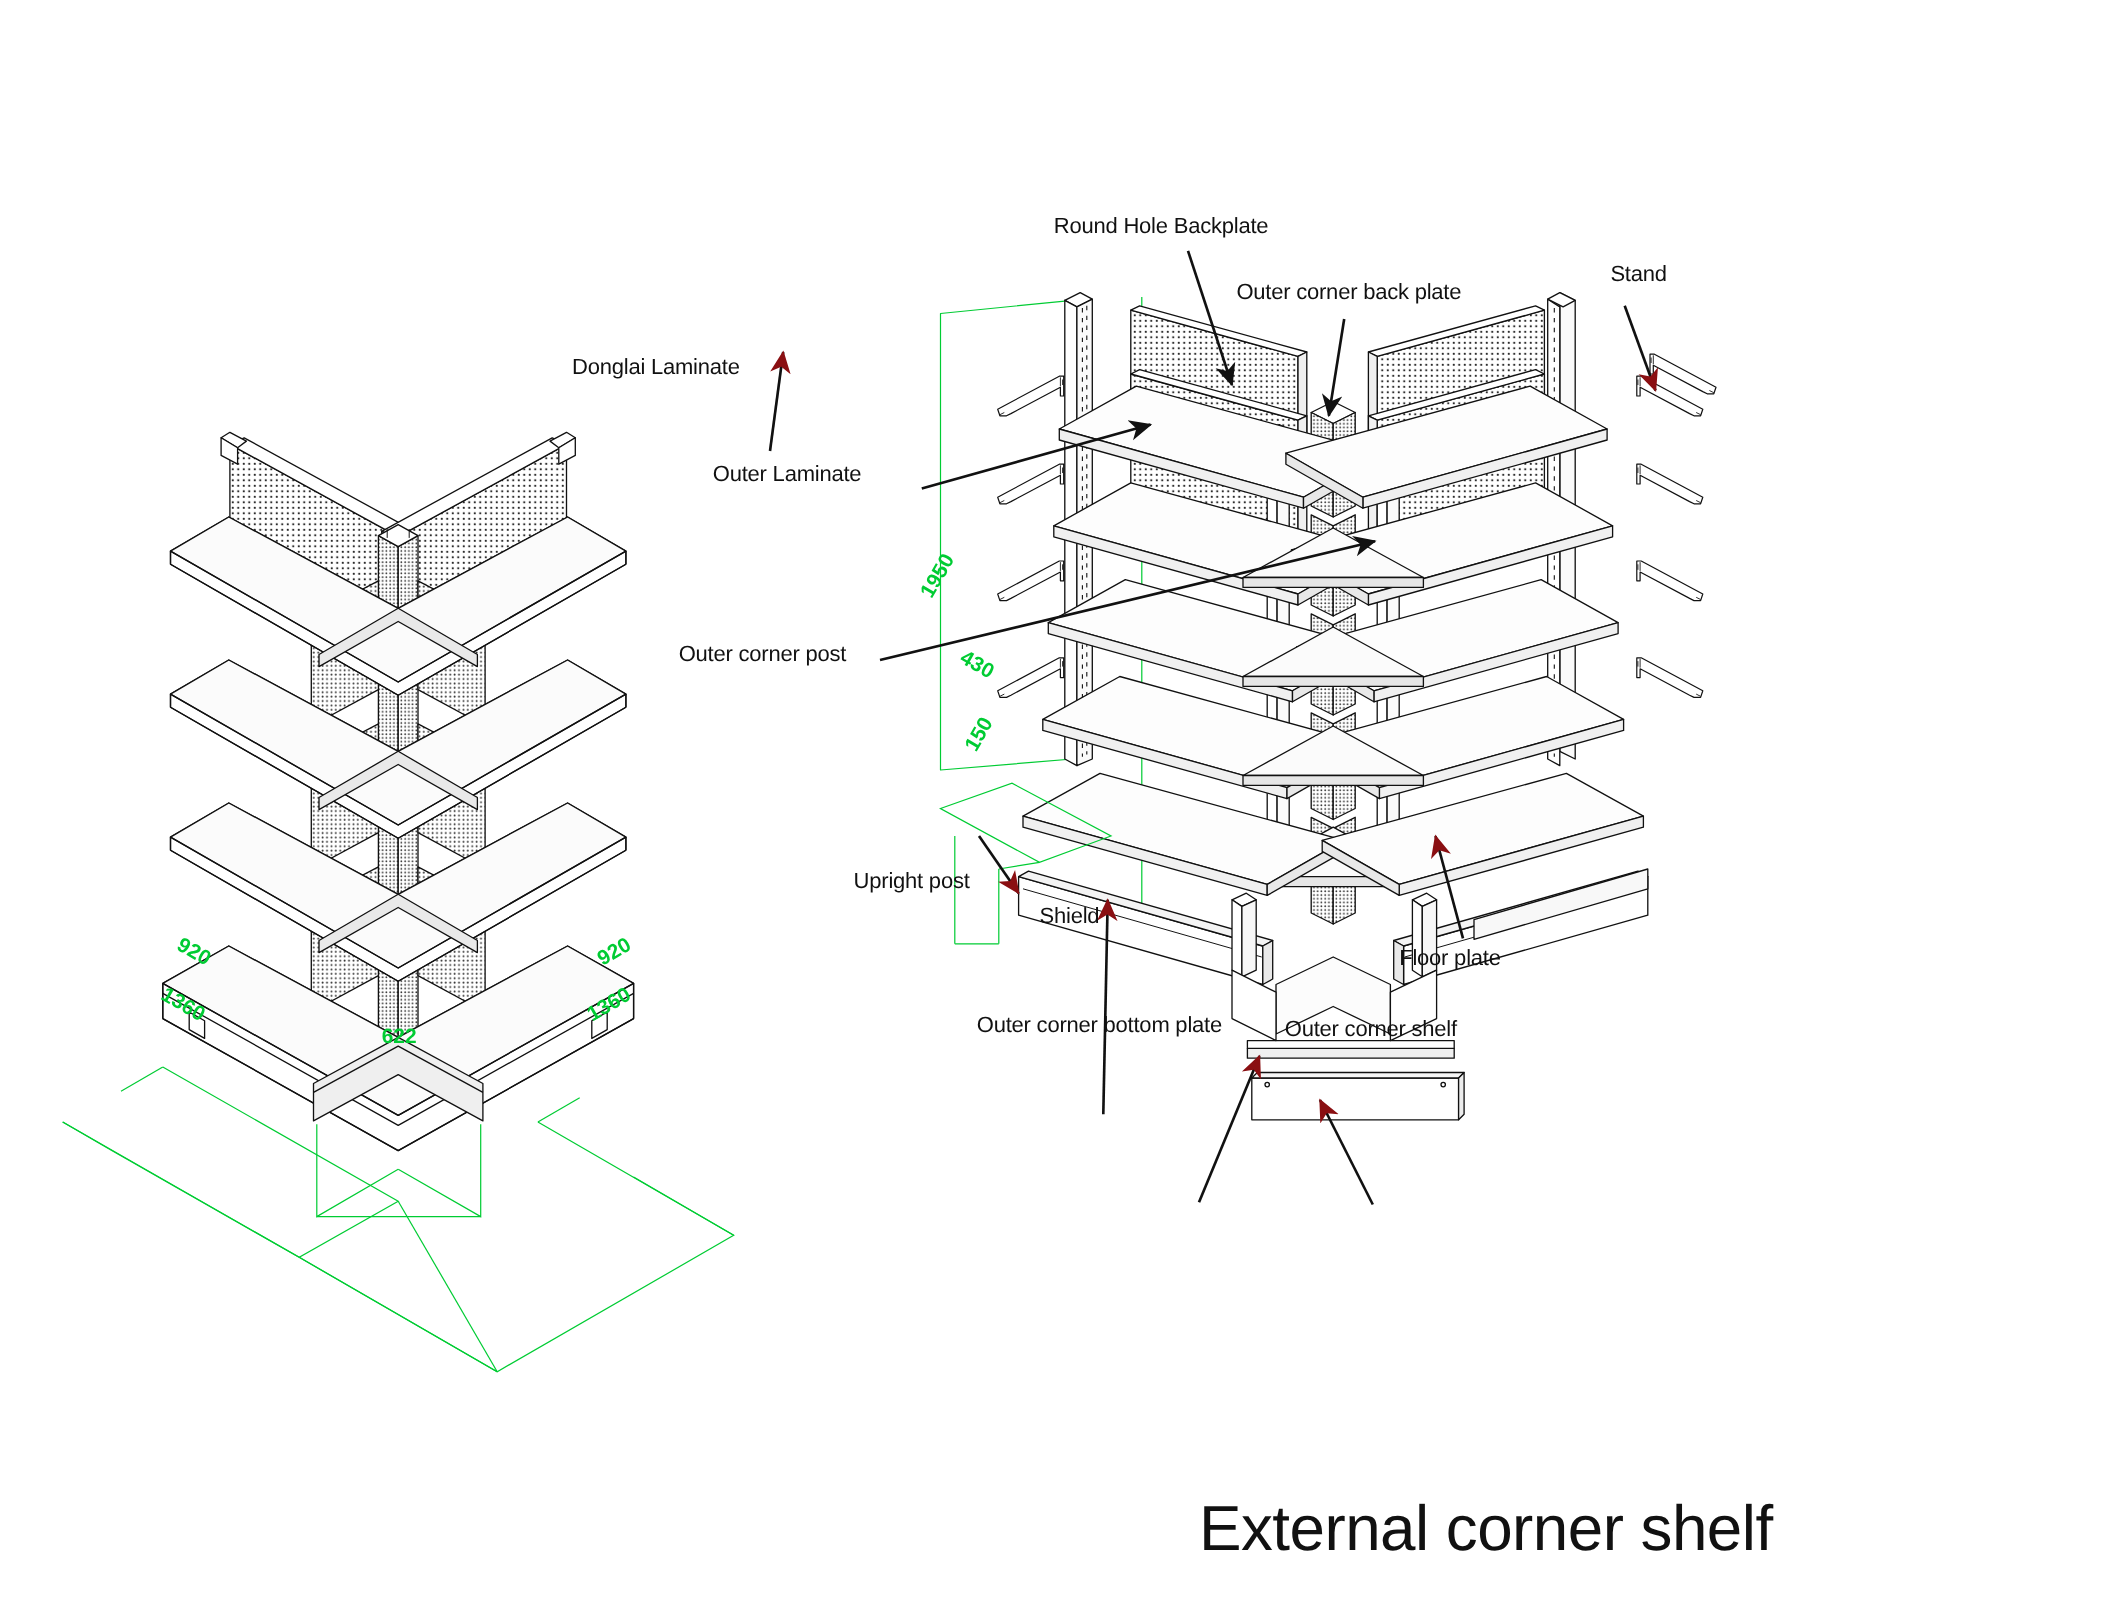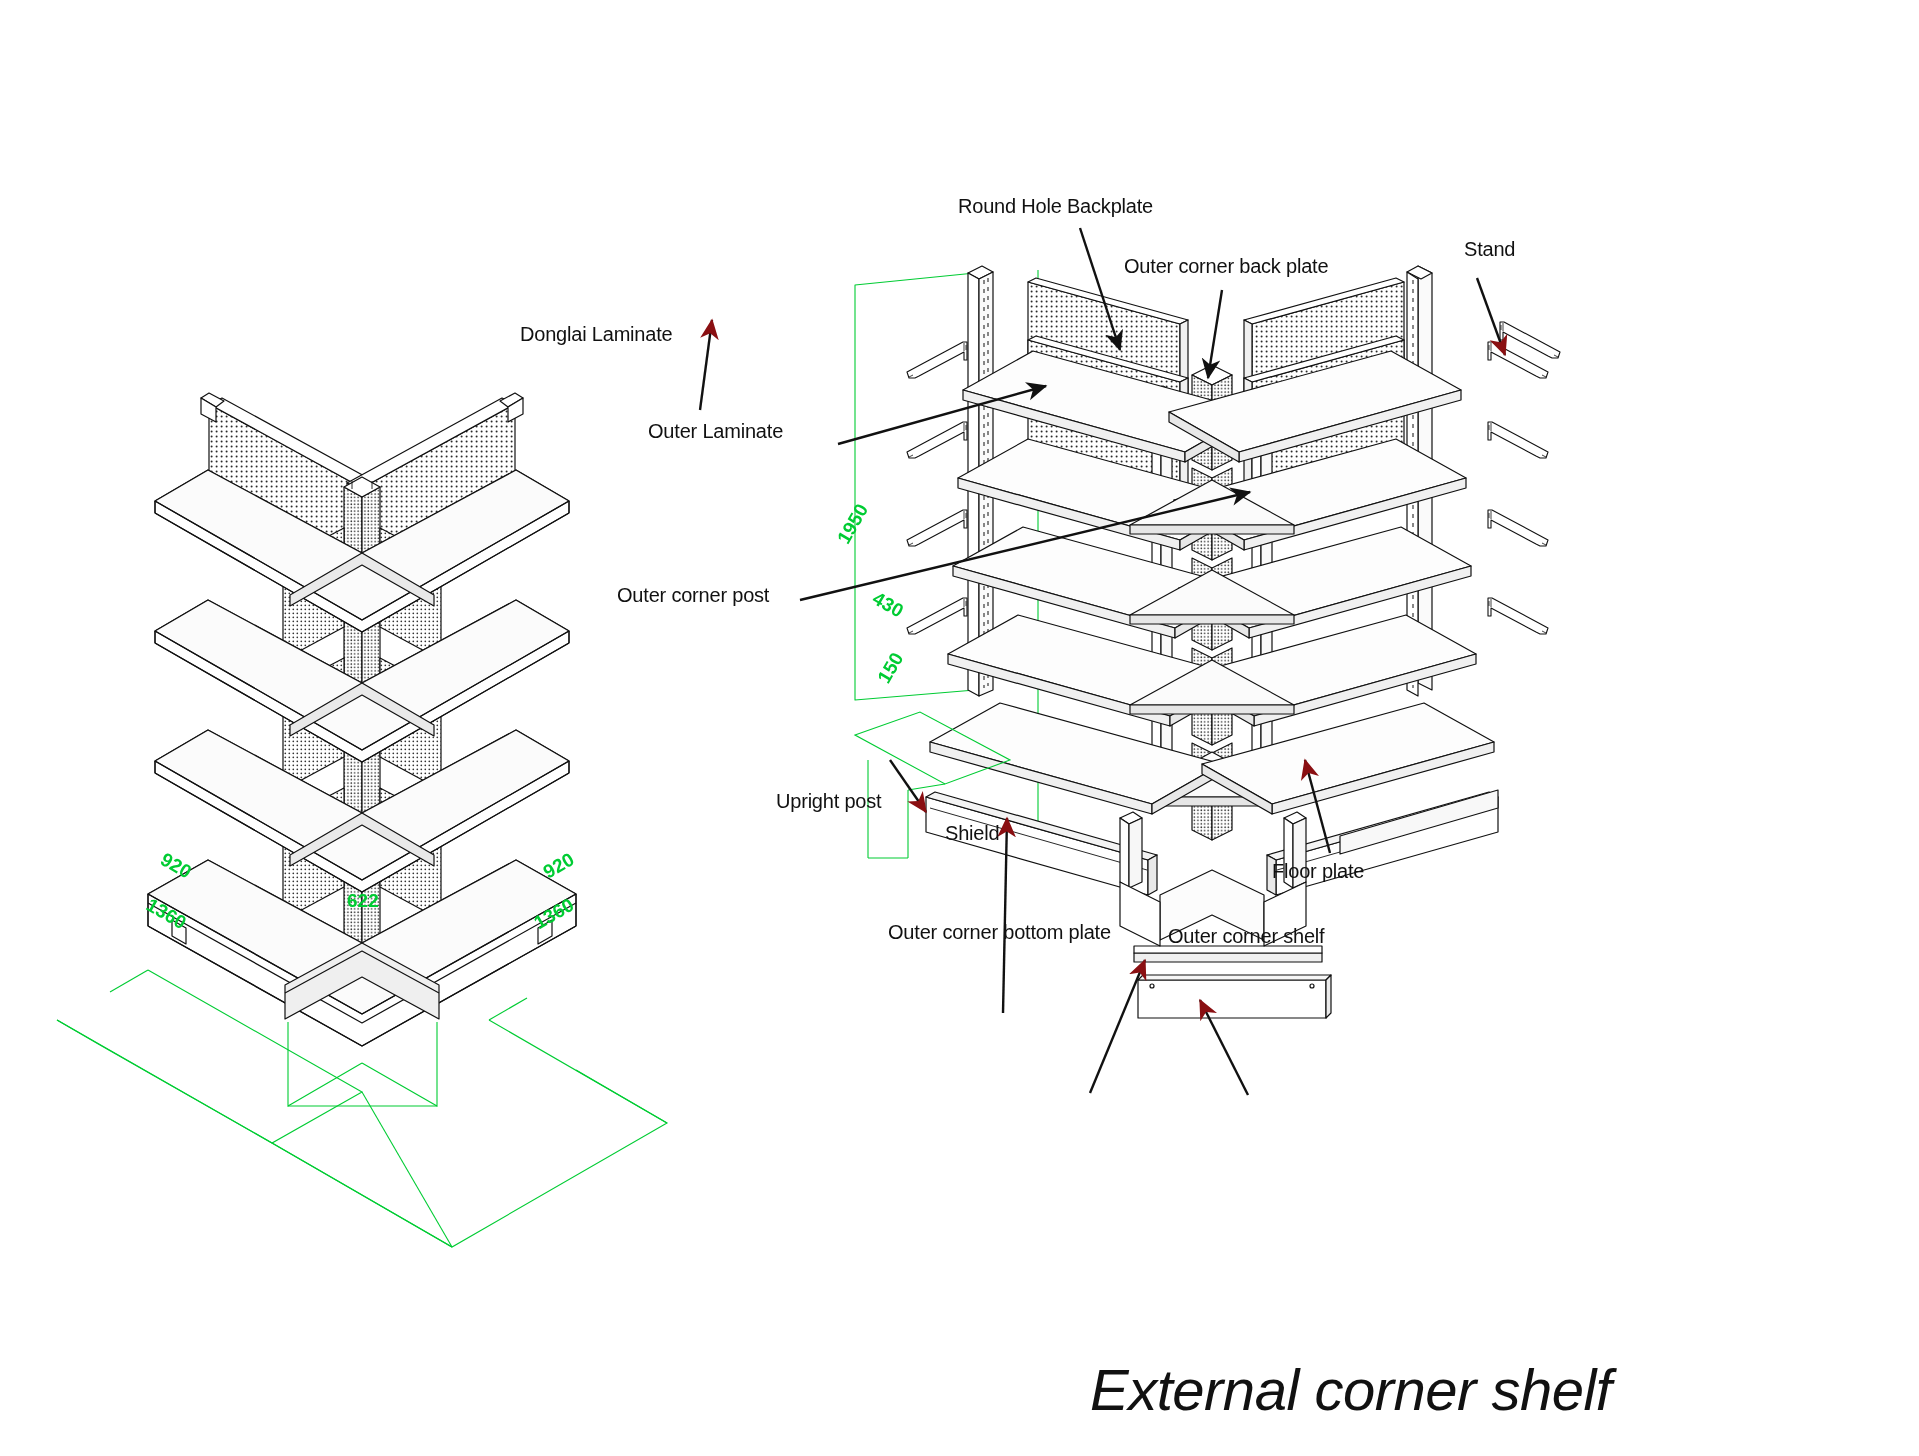--- a/index.html
+++ b/index.html
@@ -429,23 +429,23 @@
   <div class="label" style="left:1168px; top:925px;">Outer corner shelf</div>
 
   <div class="dim" style="left:160px; top:855px; transform:rotate(30deg);">920</div>
 
   <div class="dim" style="left:543px; top:855px; transform:rotate(-30deg);">920</div>
 
   <div class="dim" style="left:145px; top:903px; transform:rotate(30deg);">1360</div>
 
   <div class="dim" style="left:533px; top:903px; transform:rotate(-30deg);">1360</div>
 
-  <div class="dim" style="left:347px; top:890px;text-align:center;">622</div>
+  <div class="dim" style="left:347px; top:932px;text-align:center;">622</div>
 
   <div class="dim" style="left:832px; top:513px; transform:rotate(-60deg);">1950</div>
 
   <div class="dim" style="left:872px; top:594px; transform:rotate(30deg);">430</div>
 
   <div class="dim" style="left:875px; top:657px; transform:rotate(-60deg);">150</div>
 
-  <div class="title" style="left:1090px; top:1356px;font-style:italic;">External corner shelf</div>
+  <div class="title" style="left:1090px; top:1356px;">External corner shelf</div>
 
 </div>
 
 </body></html>

